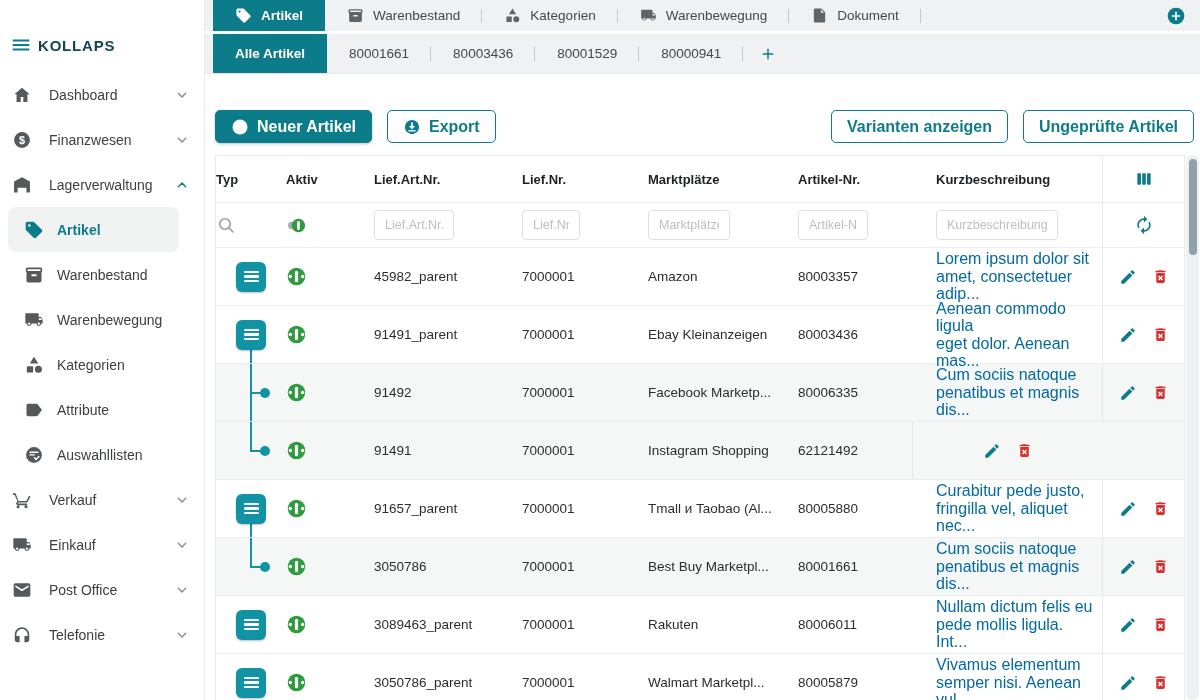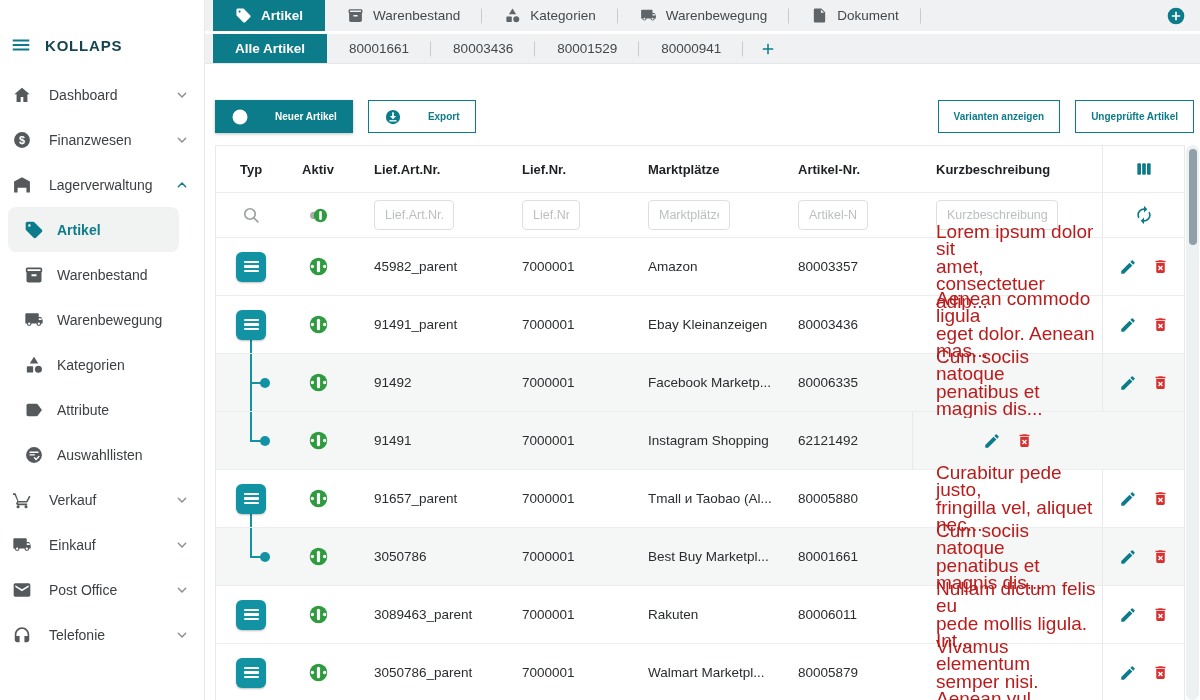--- a/index.html
+++ b/index.html
@@ -5,77 +5,77 @@
   :root{
     --teal:#0d7c8a; --teal-badge:#1193a4; --green:#2e9b3f; --red:#d92f2f; --shaded:#f5f6f6;
   }
   *{box-sizing:border-box;margin:0;padding:0}
   body{width:1200px;height:700px;overflow:hidden;background:#fff;
        font-family:"Liberation Sans",sans-serif;color:#2a2d2f;}
   .app{display:flex;width:1200px;height:700px}
 
   
   .sidebar{width:205px;min-width:205px;background:#fff;border-right:1px solid #e7e9ea}
-  .side-header{display:flex;align-items:center;gap:13px;padding:34px 12px 16px 10px}
+  .side-header{display:flex;align-items:center;gap:6px;padding:34px 12px 16px 10px}
   .brand{font-size:15px;font-weight:bold;color:#17454f;letter-spacing:.8px}
   .side-item{display:flex;align-items:center;height:45px;padding:0 14px 0 12px;
              font-size:14px;color:#3d4043;cursor:pointer}
   .side-item .ico{width:20px;height:20px;min-width:20px;color:#55595c;margin-right:17px}
   .side-item .chev{margin-left:auto;width:16px;height:16px;min-width:16px;color:#8a8f93}
   .side-item.sub{padding-left:24px}
   .side-item.sub .ico{margin-right:13px}
   .side-item.sub.active{background:#f1f3f3;border-radius:8px;margin:0 25px 0 8px;
                         padding-left:16px;color:var(--teal);font-weight:bold}
   .side-item.sub.active .ico{color:var(--teal)}
   .teal{color:var(--teal)!important}
   .ico svg,.chev svg,.tico svg,.bicon svg,.aicn svg{width:100%;height:100%;display:block}
 
   
   .main{flex:1;display:flex;flex-direction:column;min-width:0}
   .tabbar{display:flex;align-items:stretch;background:#f0f1f2;padding-left:8px}
   .tabbar.primary{height:34px;border-bottom:3px solid #fff}
-  .tabbar.secondary{height:30px;border-bottom:1px solid #e4e6e7}
+  .tabbar.secondary{height:40px;border-bottom:1px solid #e4e6e7}
   .tabs{display:flex}
   .tab{display:flex;align-items:center;gap:9px;padding:0 22px;font-size:13.5px;
        color:#44484b;position:relative;cursor:pointer;white-space:nowrap}
   .tab .tico{width:17px;height:17px;color:#5f6468}
   .tab.active{background:var(--teal);color:#fff;font-weight:bold}
   .tab.active .tico{color:#fff}
   .tab:not(.active)::after{content:"";position:absolute;right:0;top:50%;
        transform:translateY(-50%);height:15px;width:1px;background:#c7cbcd}
   .plus-circle{margin-left:auto;align-self:center;margin-right:14px;width:20px;height:20px;
        color:var(--teal);cursor:pointer}
   .plus-circle svg{width:100%;height:100%}
   .plus-flat{align-self:center;margin-left:16px;width:18px;height:18px;color:var(--teal);cursor:pointer}
   .plus-flat svg{width:100%;height:100%}
 
   
   .content{flex:1;position:relative;background:#fff;padding-left:10px;min-height:0}
   .toolbar{display:flex;align-items:center;margin:36px 6px 12px 0}
-  .btn{display:flex;align-items:center;gap:26px;height:33px;padding:0 15px;border-radius:0;
-       font-size:10px;font-weight:bold;font-family:inherit;border:1px solid var(--teal);
+  .btn{display:flex;align-items:center;gap:8px;height:33px;padding:0 15px;border-radius:5px;
+       font-size:16px;font-weight:bold;font-family:inherit;border:1px solid var(--teal);
        background:#fff;color:var(--teal);cursor:pointer}
   .btn.primary{background:var(--teal);color:#fff;box-shadow:0 1px 3px rgba(0,0,0,.25)}
   .btn+.btn{margin-left:15px}
   .bicon{width:18px;height:18px}
   .spacer{flex:1}
 
   
   .table{margin-right:15px;border:1px solid #e8eaea;border-bottom:none}
   .trow{display:grid;grid-template-columns:70px 64px 148px 126px 150px 138px 1fr 82px;
         align-items:center}
   .thead{height:46px;font-weight:bold;font-size:13px;color:#1e2124}
   .tfilter{height:45px;border-top:1px solid #eceeee}
   .rowd{height:58px;border-top:1px solid #eceeee;font-size:13.5px;color:#2a2d2f}
   .rowd.shaded{background:var(--shaded)}
   .c{padding-left:24px;white-space:nowrap;overflow:hidden}
-  .c.center{padding:0;display:flex;justify-content:center;align-items:center;height:100%}
+  .c.center{padding:0;display:flex;align-items:center;height:100%}
   .c.actions{padding:0;border-left:1px solid #e8eaea;height:100%;display:flex;
              align-items:center;justify-content:center;gap:15px}
-  .kurz{font-size:19px;line-height:17.5px;color:#b91c1c;white-space:normal;padding-right:6px}
+  .kurz{font-size:16px;line-height:17.5px;color:#0369a1;white-space:normal;padding-right:6px}
   .aicn{width:18px;height:18px;cursor:pointer}
   .aicn.edit{color:var(--teal)}
   .aicn.del{color:var(--red);width:17px;height:17px}
   .gicn{width:21px;height:21px;color:var(--green)}
   .sicn{width:20px;height:20px;color:#9aa0a3}
   .ricn{width:20px;height:20px;color:var(--teal);cursor:pointer}
   .tfilter input{height:30px;width:calc(100% - 44px);max-width:132px;border:1px solid #dddfe0;
        border-radius:4px;padding:0 10px;font-size:12.5px;font-family:inherit;color:#333;background:#fff}
   .tfilter input::placeholder{color:#bcbfc1}
 

